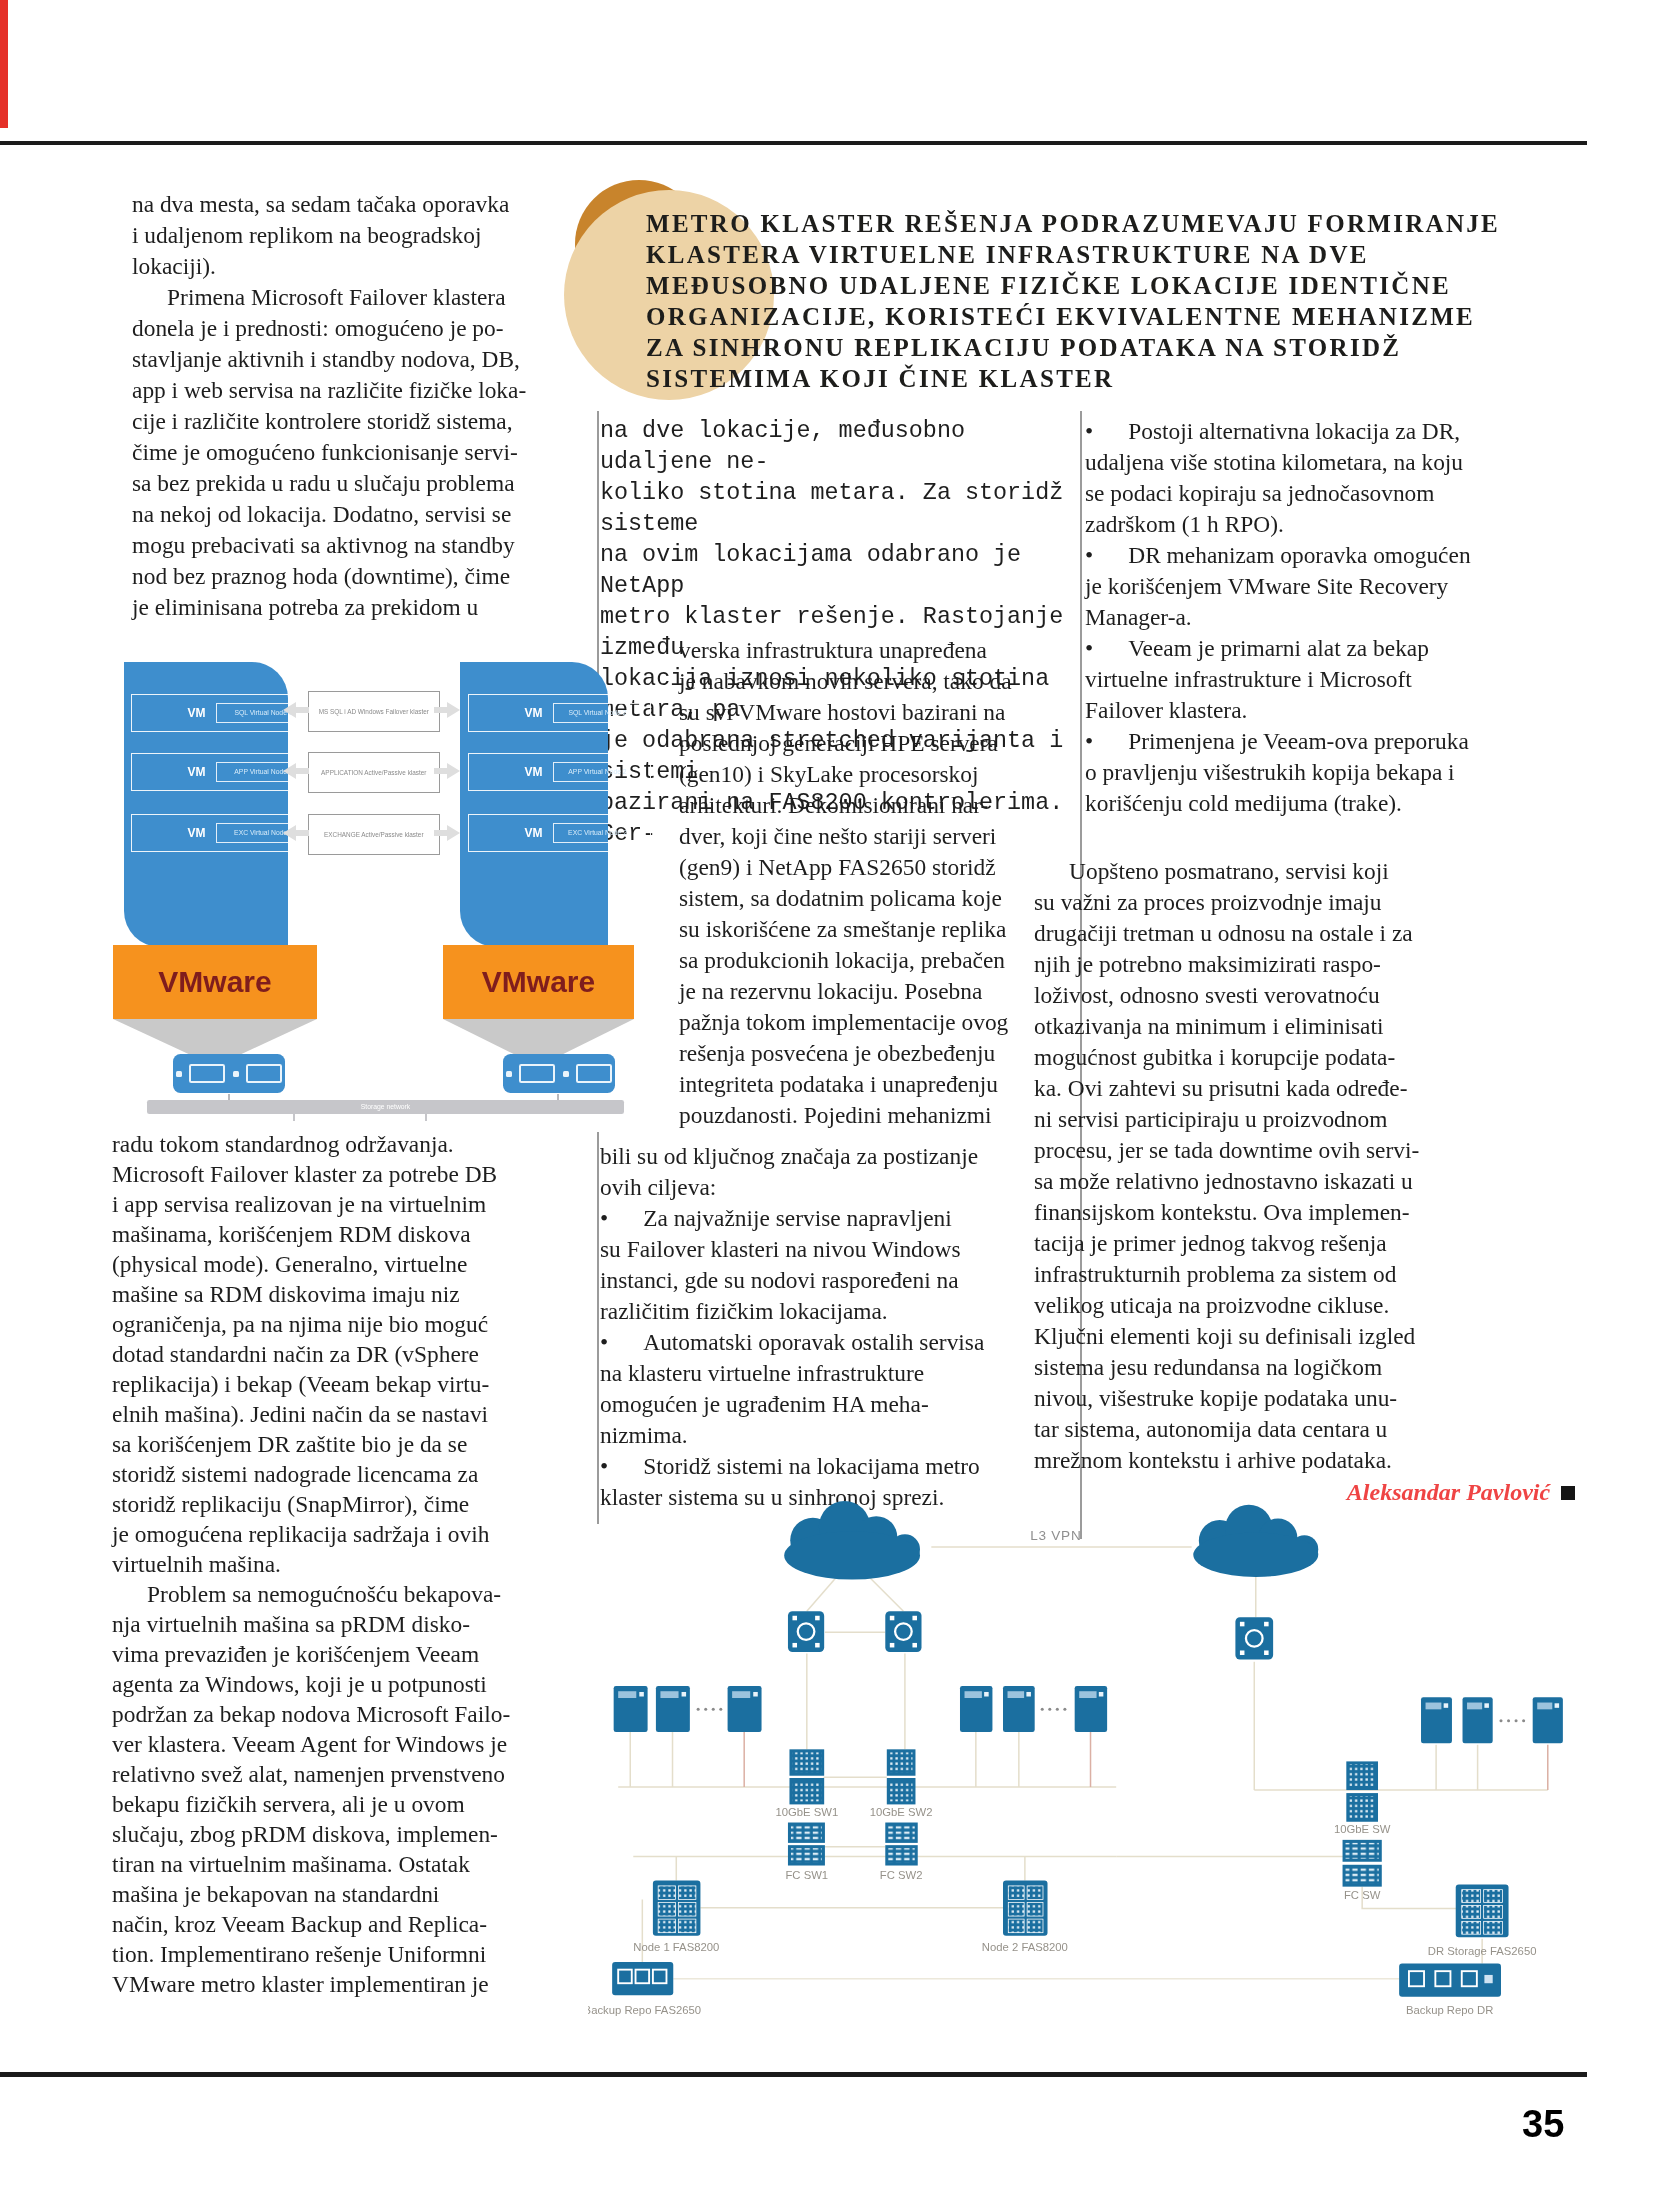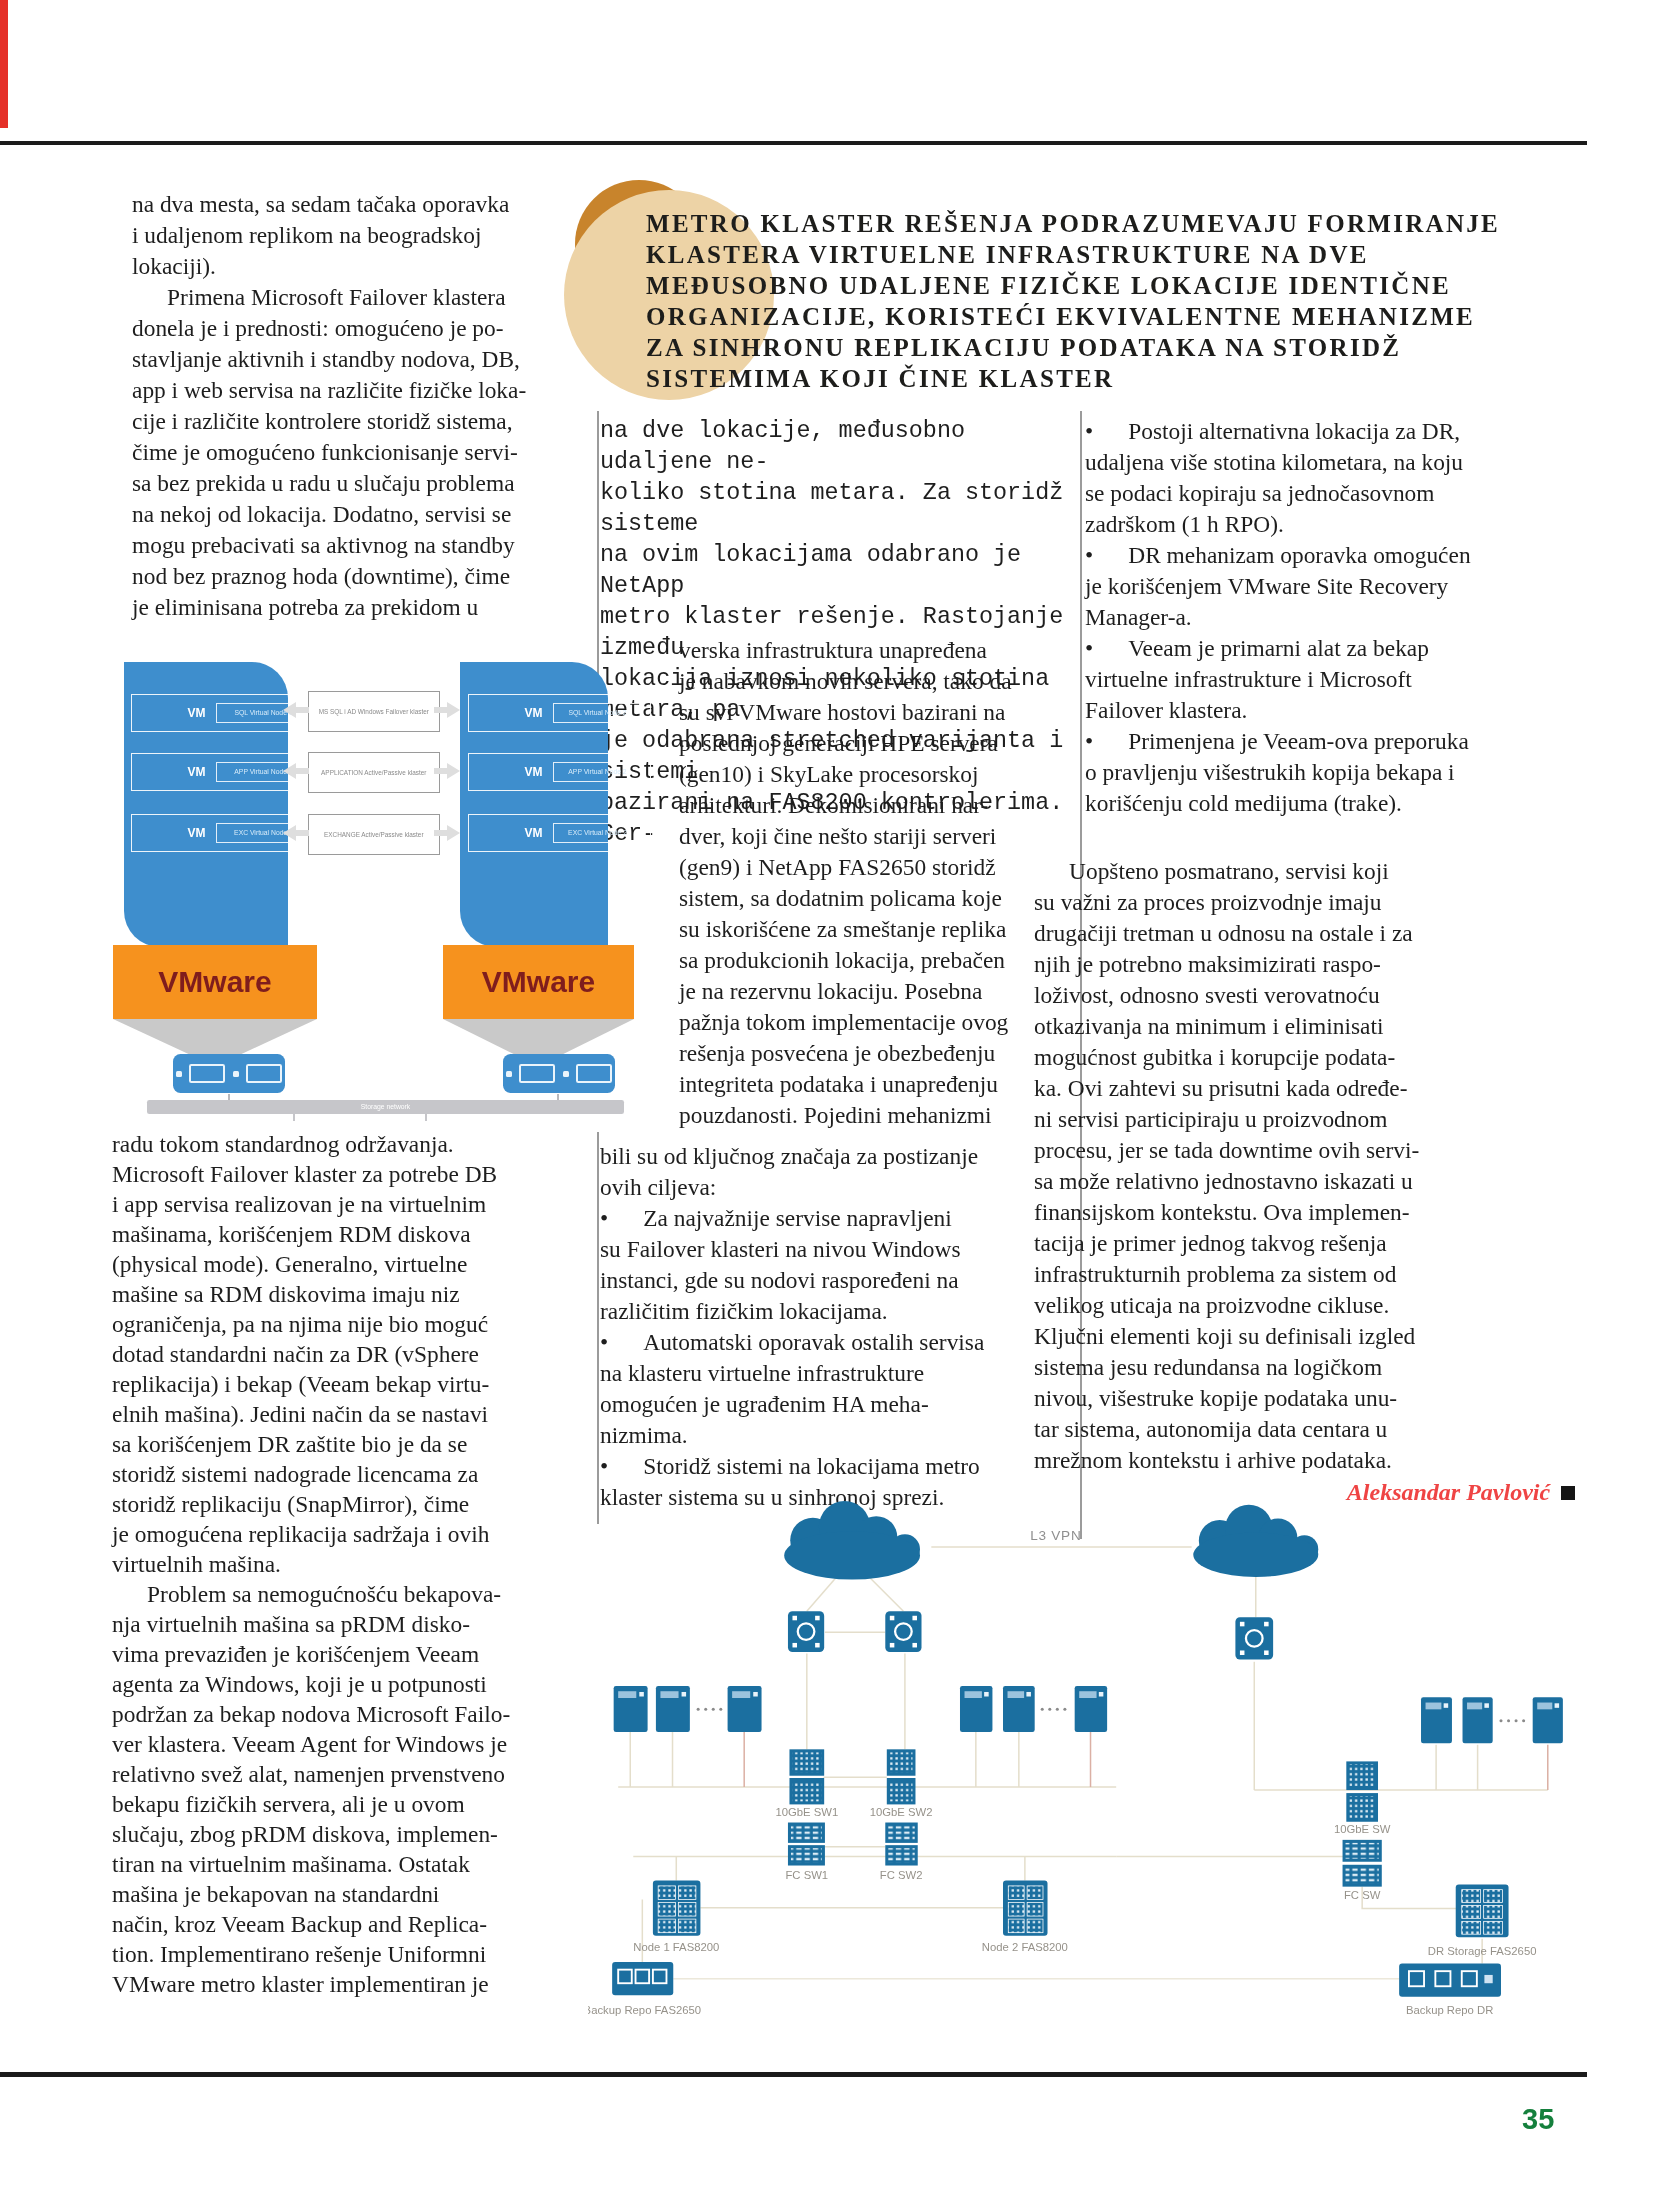--- a/index.html
+++ b/index.html
@@ -5,21 +5,21 @@
   html,body{margin:0;padding:0;background:#ffffff;}
   .page{position:relative;width:1671px;height:2205px;background:#ffffff;overflow:hidden;
         font-family:"Liberation Serif",serif;color:#1e1e1e;}
   .abs{position:absolute;}
   .rule{background:#1b1b1b;}
   .textblock{white-space:pre-line;font-size:23.4px;line-height:31px;color:#1e1e1e;}
   .colrule{position:absolute;width:1.5px;background:#9b9b9b;}
   .headline{font-weight:bold;font-size:25px;line-height:31px;letter-spacing:2.3px;
             color:#1d1d1b;white-space:pre-line;z-index:3;}
   .circle{position:absolute;border-radius:50%;}
-  .pagenum{font-family:"Liberation Sans",sans-serif;font-weight:bold;font-size:29px;color:#15803d;}
+  .pagenum{font-family:"Liberation Sans",sans-serif;font-weight:bold;font-size:38px;color:#000000;}
   .author{font-weight:bold;font-style:italic;font-size:24px;text-align:right;color:#ef4444;}
   .author .sq{display:inline-block;width:14.3px;height:14.3px;background:#151515;margin-left:10.6px;}
 
   
   .d1{position:absolute;left:113px;top:647px;width:521px;height:472px;}
   .d1 .panel{position:absolute;background:#3e8ecd;border-radius:0 36px 0 36px;}
   .d1 .vmrow{position:absolute;border:1.5px solid rgba(255,255,255,.9);display:flex;align-items:center;padding-left:47px;}
   .d1 .vmrow .vm{width:35px;text-align:center;color:#fff;font-family:"Liberation Sans",sans-serif;
                  font-weight:bold;font-size:12px;}
   .d1 .vmrow .tag{flex:1;margin:6px 7.5px 6px 1.5px;border:1.1px solid rgba(255,255,255,.85);

